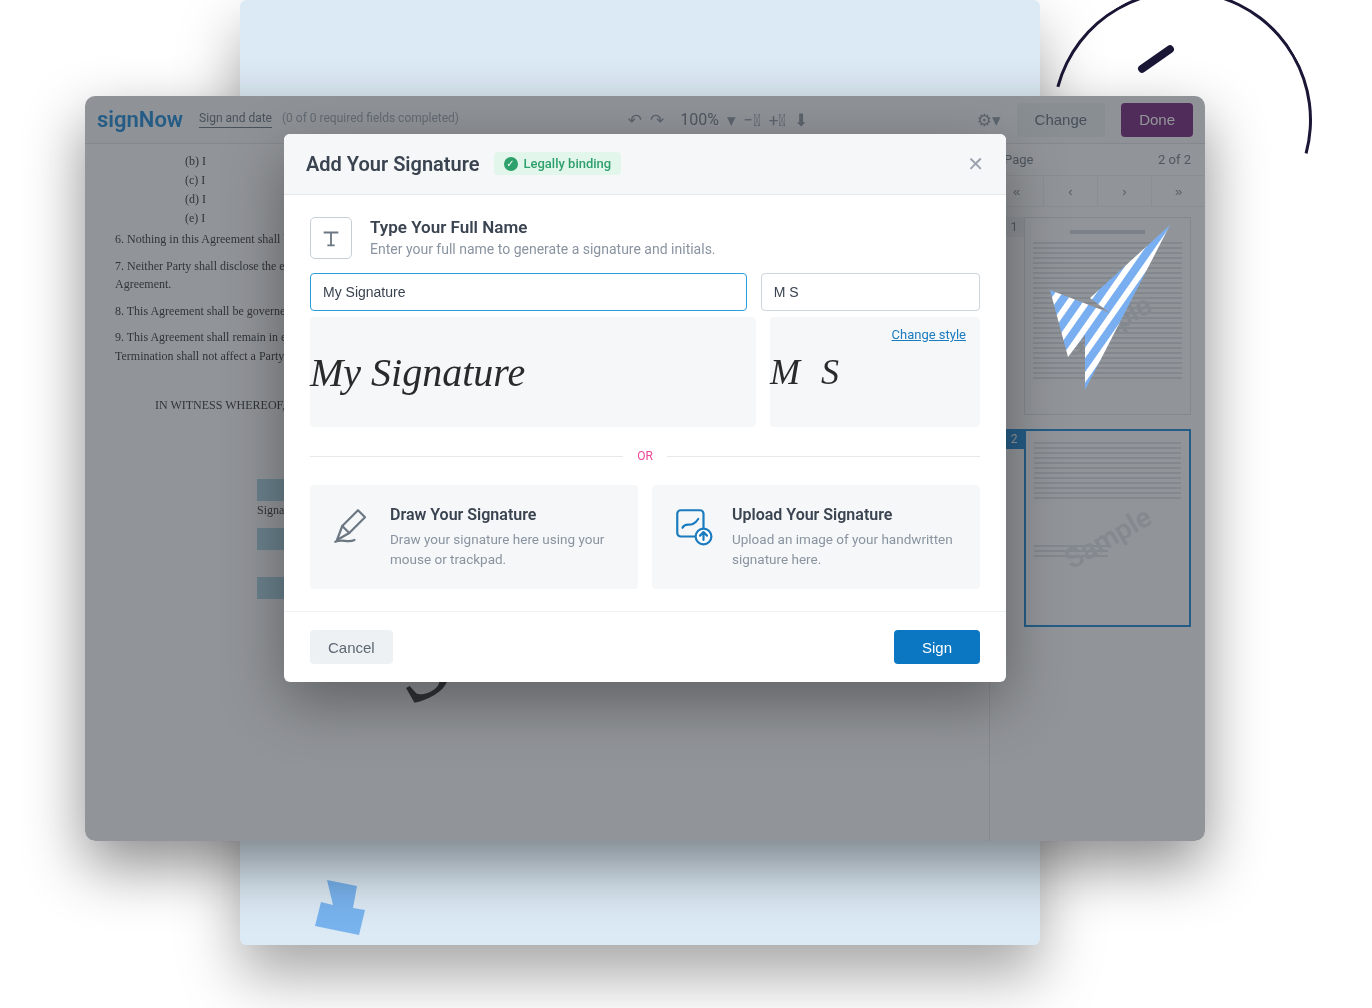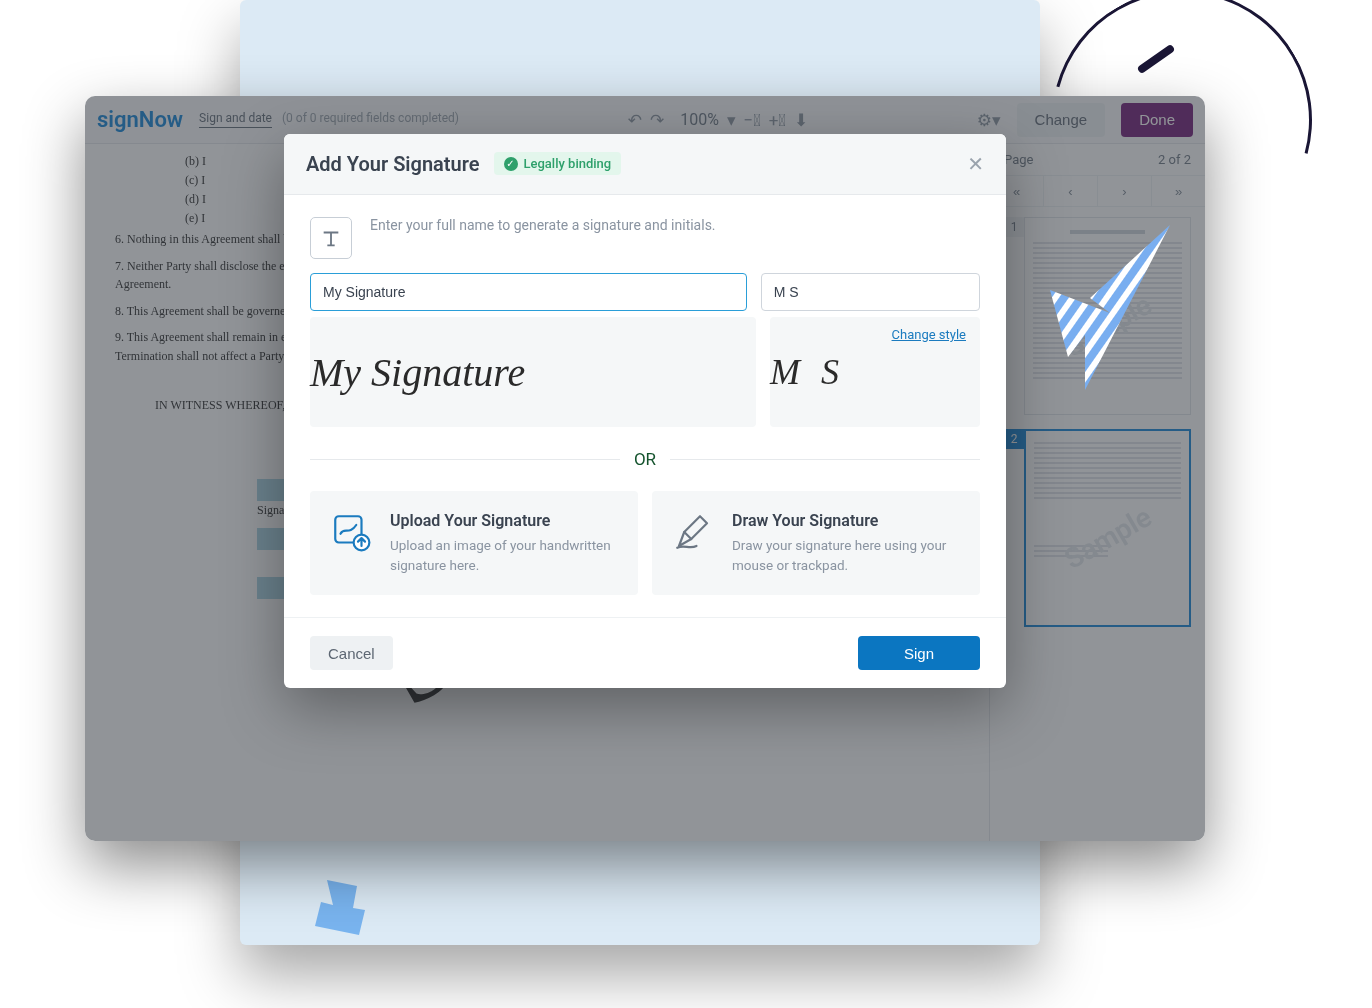--- a/index.html
+++ b/index.html
@@ -127,28 +127,28 @@
   .preview-row { display:flex; gap:14px; margin-top:6px;}
   .preview { background:#f5f7f8; border-radius:4px; height:110px; display:flex; align-items:center; position:relative;}
   .preview.full { flex:0.68;}
   .preview.ini { flex:0.32;}
   .change-link { position:absolute; top:10px; right:14px; color:#1b7bbf; font-size:13px; text-decoration:underline; cursor:pointer;}
   .cursive { font-family: "Brush Script MT","Segoe Script","Lucida Handwriting",cursive; color:#2a2a2a;}
   .cursive.big { font-size:40px; font-style:italic;}
   .cursive.sm { font-size:36px; font-style:italic; letter-spacing:6px;}
   .or-row { display:flex; align-items:center; gap:14px; margin:22px 0;}
   .or-row hr { flex:1; border:none; border-top:1px solid #e6e9ec;}
-  .or-row span { color:#14532d; font-size:17px;}
+  .or-row span { color:#ec4899; font-size:12px;}
   .cards { display:flex; gap:14px;}
   .card { flex:1; background:#f5f7f8; border-radius:4px; padding:20px; display:flex; gap:18px; align-items:flex-start; cursor:pointer;}
   .card-title { font-size:16px; font-weight:600; color:#3a4350; margin-bottom:6px;}
   .card-sub { font-size:13.5px; color:#8a94a1; line-height:1.45;}
   .m-foot { display:flex; padding:18px 26px; border-top:1px solid #eef1f3;}
   .btn-cancel { background:#eef1f3; color:#5d6773;}
-  .btn-sign { background:#0b76c1; color:#fff; margin-left:auto; padding:0 46px;}
+  .btn-sign { background:#0b76c1; color:#fff; margin-left:auto; padding:0 28px;}
 
   
   .deco-arrow-svg { position:absolute; left:990px; top:215px; pointer-events:none;}
 </style>
 </head>
 <body>
 
 <div class="backdrop"></div>
 <div class="deco-arc"></div>
 <div class="deco-stroke"></div>
@@ -305,20 +305,21 @@
       <button class="m-close">✕</button>
     </div>
     <div class="m-body">
       <div class="section-head">
         <div class="icon-box">
           <svg width="22" height="22" viewBox="0 0 24 24" fill="none" stroke="#6c7784" stroke-width="2">
               <path d="M4 6h16M12 6v14M8 20h8"></path>
             </svg>
         </div>
         <div>
+          <div class="sec-title">Type Your Full Name</div>
           <div class="sec-sub">Enter your full name to generate a signature and initials.</div>
         </div>
       </div>
       <div class="inputs">
         <input class="text-in active full" value="My Signature" style="">
         <input class="text-in ini" value="M S" style="">
       </div>
       <div class="preview-row">
         <div class="preview full">
           <span class="cursive big">My Signature</span>
@@ -327,45 +328,45 @@
           <span class="change-link">Change style</span>
           <span class="cursive sm">M S</span>
         </div>
       </div>
       <div class="or-row">
         <hr>
           <span>OR</span>
           <hr>
       </div>
       <div class="cards">
+        <div class="card">
+          <div>
+            <svg width="42" height="42" viewBox="0 0 48 48" fill="none" stroke="#6c7784" stroke-width="2.5" stroke-linecap="round" stroke-linejoin="round">
+              <path d="M8 40 L14 24 L32 6 L40 14 L22 32 L8 40 Z"></path>
+                <path d="M14 24 L22 32"></path>
+                <path d="M6 42 C14 38 20 44 28 40"></path>
+            </svg>
+          </div>
+          <div>
+            <div class="card-title">Draw Your Signature</div>
+            <div class="card-sub">Draw your signature here using your mouse or trackpad.</div>
+          </div>
+        </div>
         <div class="card">
           <div>
             <svg width="42" height="42" viewBox="0 0 48 48" fill="none" stroke="#1b7bbf" stroke-width="2.5" stroke-linecap="round" stroke-linejoin="round">
               <rect x="6" y="6" width="30" height="30" rx="4"></rect>
               <path d="M12 26 C16 18 22 28 30 16"></path>
               <circle cx="36" cy="36" r="9" fill="#fff"></circle>
               <path d="M36 40 V32 M32 35 L36 31 L40 35"></path>
             </svg>
           </div>
           <div>
             <div class="card-title">Upload Your Signature</div>
             <div class="card-sub">Upload an image of your handwritten signature here.</div>
-          </div>
-        </div>
-        <div class="card">
-          <div>
-            <svg width="42" height="42" viewBox="0 0 48 48" fill="none" stroke="#6c7784" stroke-width="2.5" stroke-linecap="round" stroke-linejoin="round">
-              <path d="M8 40 L14 24 L32 6 L40 14 L22 32 L8 40 Z"></path>
-                <path d="M14 24 L22 32"></path>
-                <path d="M6 42 C14 38 20 44 28 40"></path>
-            </svg>
-          </div>
-          <div>
-            <div class="card-title">Draw Your Signature</div>
-            <div class="card-sub">Draw your signature here using your mouse or trackpad.</div>
           </div>
         </div>
       </div>
     </div>
     <div class="m-foot">
       <button class="btn btn-cancel">Cancel</button>
       <button class="btn btn-sign">Sign</button>
     </div>
   </div>
 </div>

